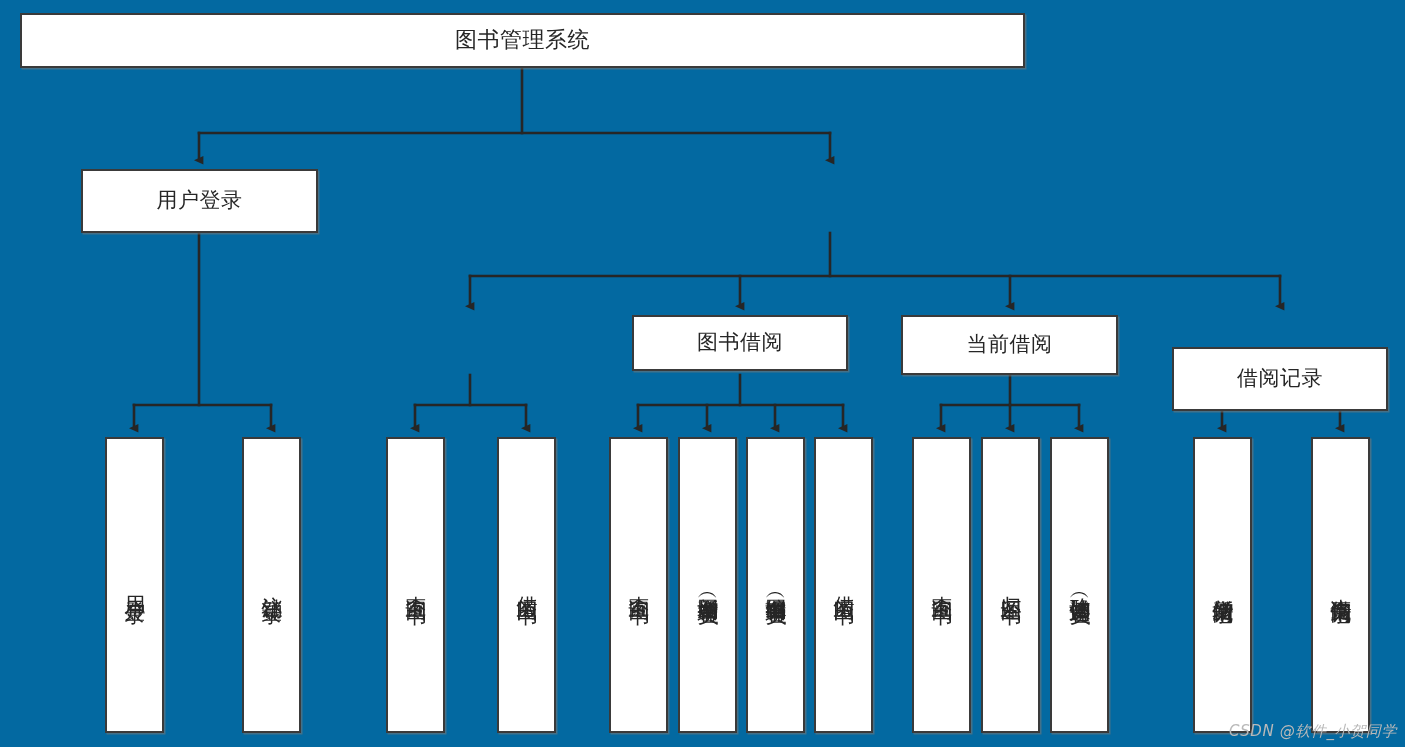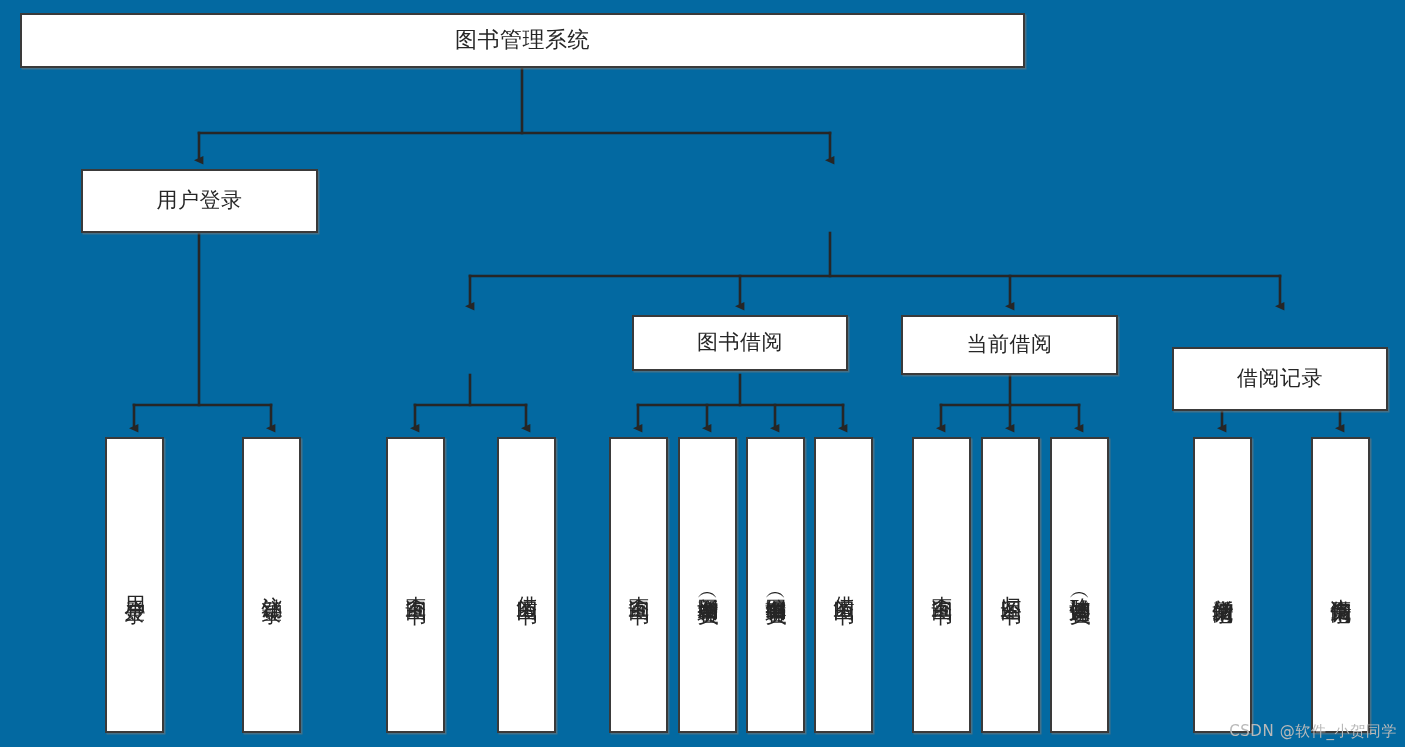--- a/index.html
+++ b/index.html
@@ -65,20 +65,21 @@
   
   #watermark{
     position:absolute;
     right:8px;
     bottom:6px;
     font-size:15px;
     color:#b9b9b9;
     letter-spacing:.6px;
     white-space:nowrap;
     user-select:none;
+    font-style:italic;
   }
 </style>
 </head>
 <body>
 
 <div id="canvas">
 
   <svg id="wires" viewBox="0 0 1405 747" width="1405" height="747" aria-hidden="true">
     <defs>
       <marker id="ah" markerWidth="11" markerHeight="11" refX="4.6" refY="5" orient="auto" markerUnits="userSpaceOnUse">

